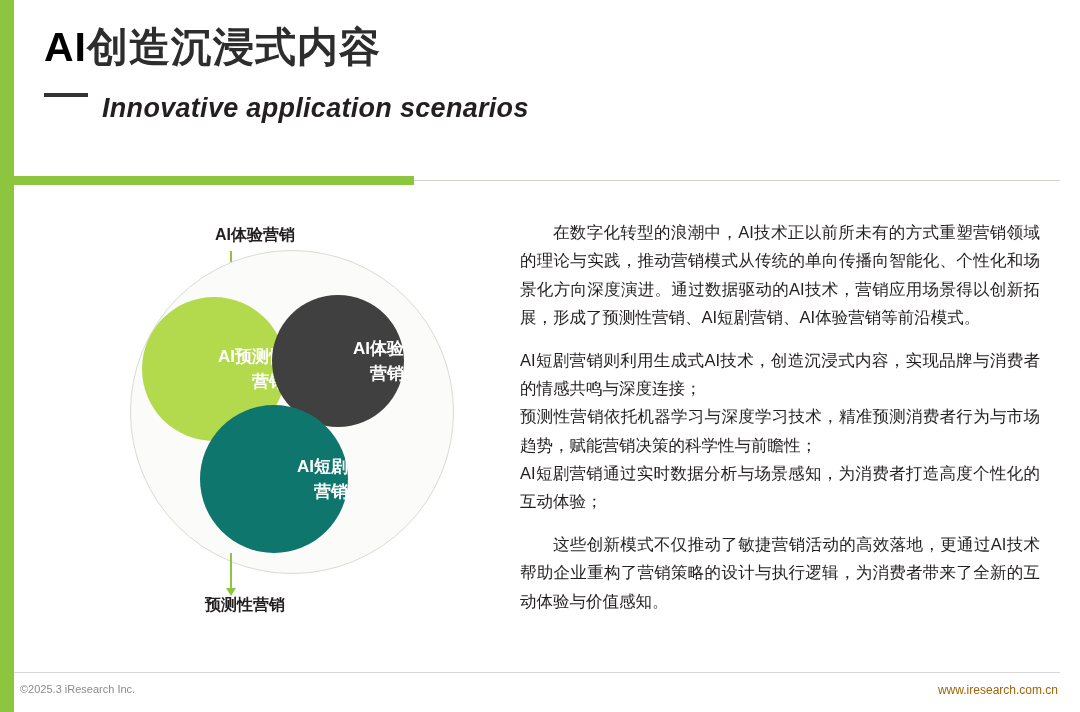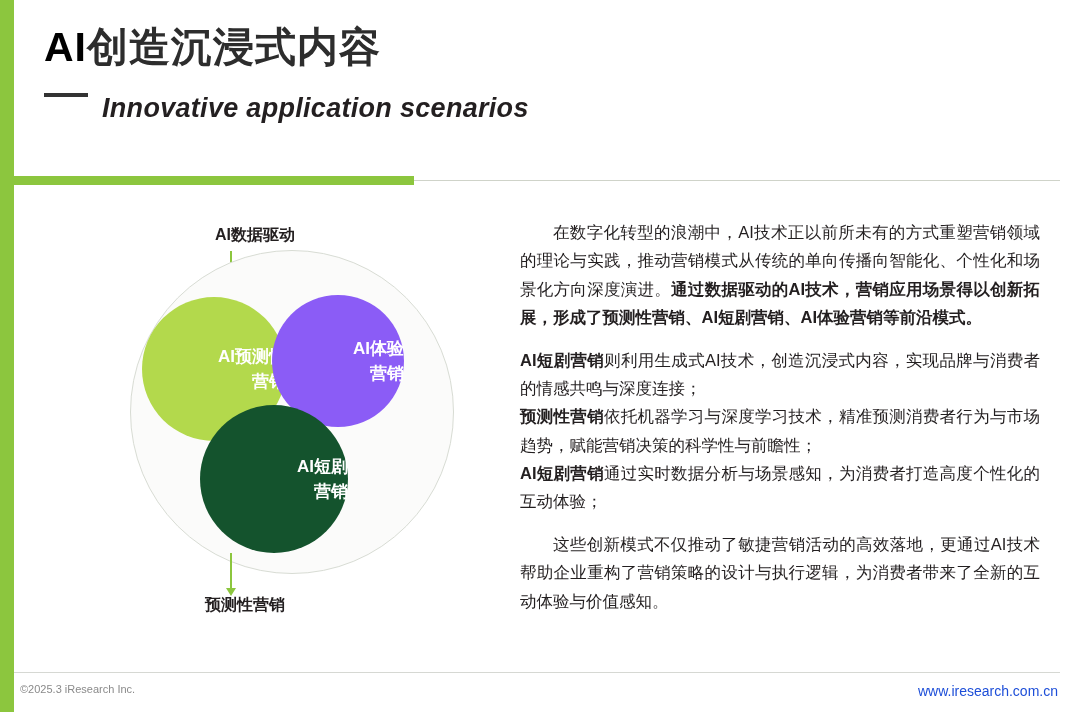--- a/index.html
+++ b/index.html
@@ -128,28 +128,28 @@
     top: 92px;
     width: 144px;
     height: 144px;
     background: #b3d94c;
   }
   .bubble-b {
     left: 232px;
     top: 90px;
     width: 132px;
     height: 132px;
-    background: #8b5cf6;
+    background: #404040;
   }
   .bubble-c {
     left: 160px;
     top: 200px;
     width: 148px;
     height: 148px;
-    background: #14532d;
+    background: #0f766e;
   }
   .dg-label {
     position: absolute;
     font-size: 16px;
     font-weight: bold;
     color: #231f20;
     text-align: center;
     width: 240px;
   }
   .dg-label.top {
@@ -197,21 +197,21 @@
     color: #231f20;
     text-align: justify;
   }
   .body-text p {
     margin: 0 0 14px 0;
   }
   .body-text p.indent {
     text-indent: 2em;
   }
   .body-text b {
-    font-weight: bold;
+    font-weight: normal;
   }
   .body-text .tight {
     margin-bottom: 0;
   }
 
   
   .footer-line {
     position: absolute;
     left: 14px;
     top: 672px;
@@ -223,22 +223,22 @@
     position: absolute;
     left: 20px;
     top: 683px;
     font-size: 11px;
     color: #8a8a8a;
   }
   .footer-right {
     position: absolute;
     right: 22px;
     top: 683px;
-    font-size: 14px;
-    color: #1d4ed8;
+    font-size: 12px;
+    color: #a16207;
   }
 </style>
 </head>
 <body>
 
 <div class="slide">
 
   <div class="left-bar"></div>
 
   <div class="header">
@@ -250,21 +250,21 @@
       <span class="title-en">Innovative application scenarios</span>
     </div>
   </div>
 
   <div class="rule-wrap">
     <div class="rule-green"></div>
     <div class="rule-thin"></div>
   </div>
 
   <div class="diagram">
-    <div class="dg-label top">AI数据驱动</div>
+    <div class="dg-label top">AI体验营销</div>
     <div class="arrow top"></div>
 
     <div class="circle-outline"></div>
 
     <div class="bubble bubble-a">
       <span>AI预测性</span>
       <span>营销</span>
     </div>
 
     <div class="bubble bubble-b">

